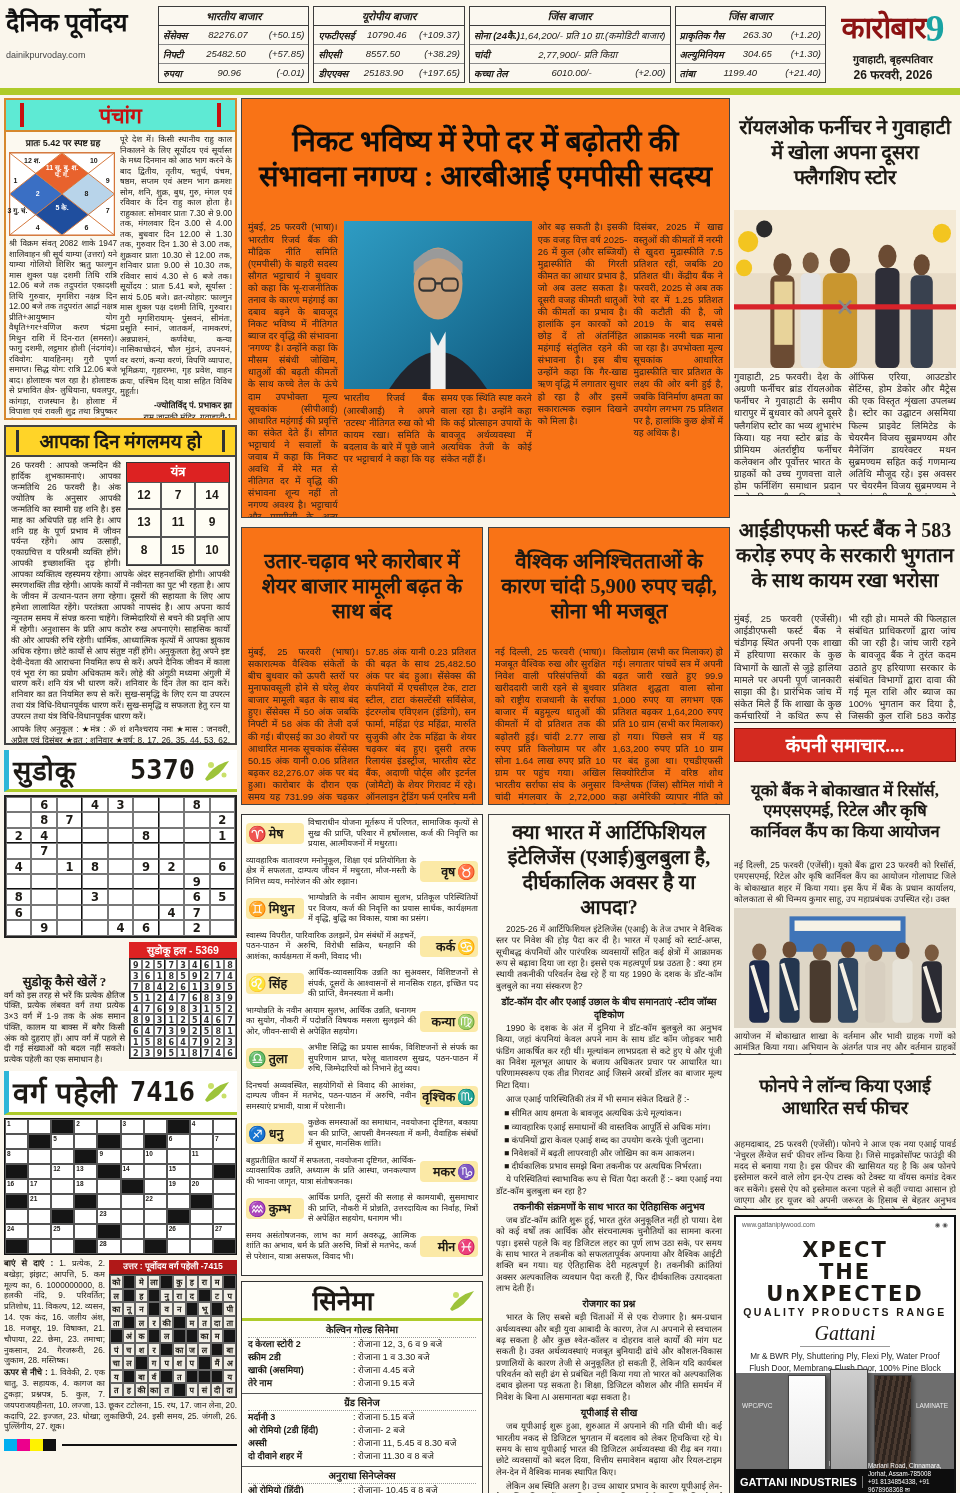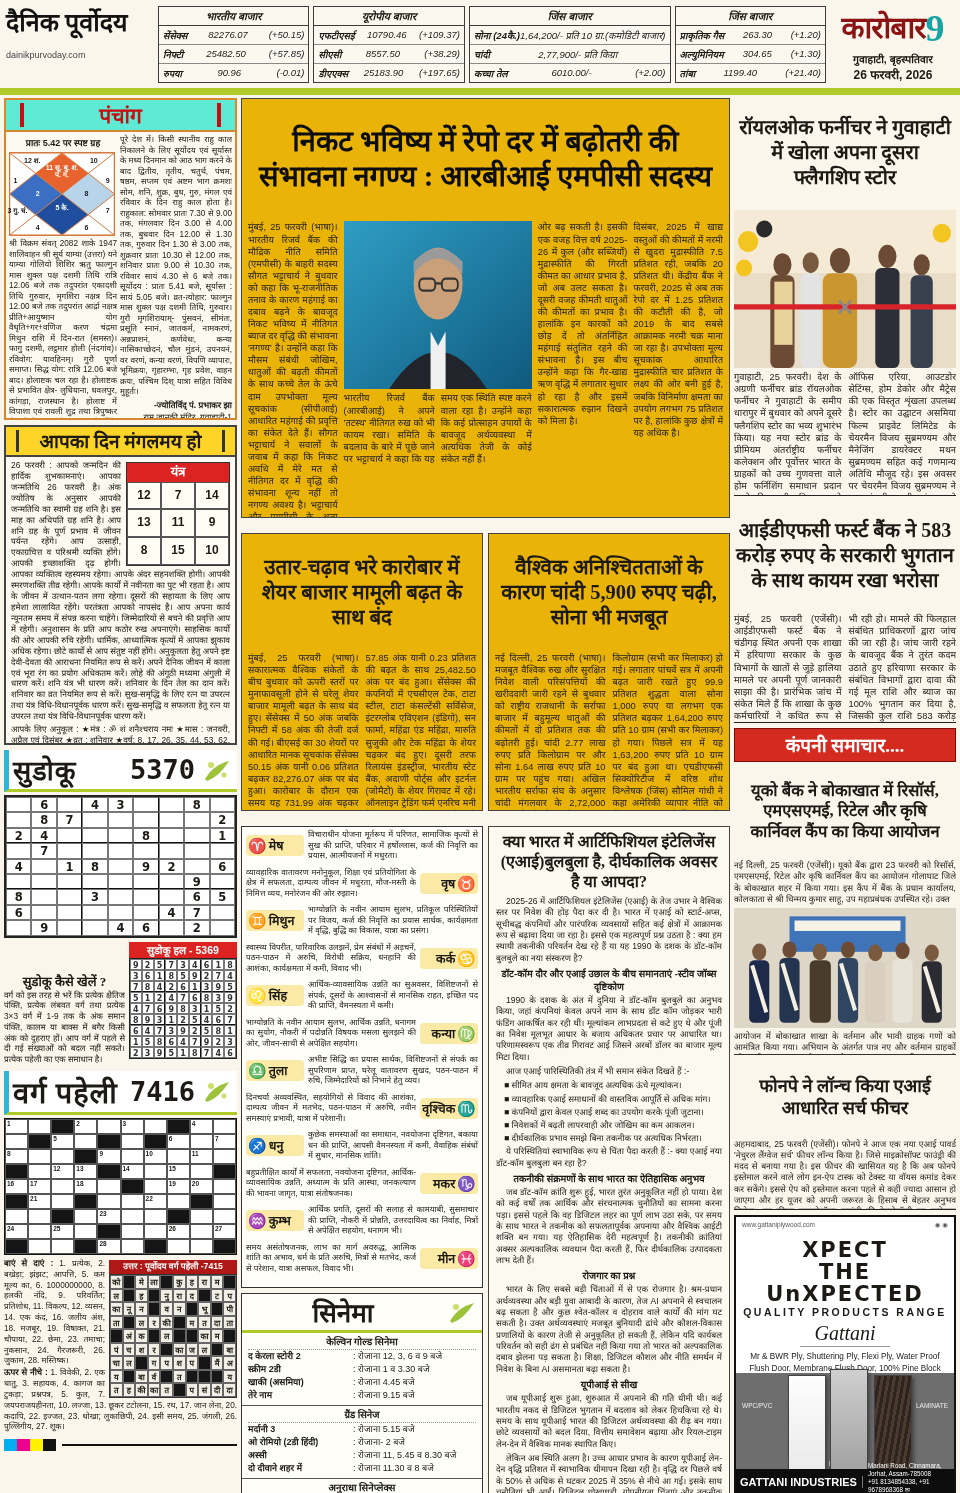--- a/index.html
+++ b/index.html
@@ -81,21 +81,21 @@
   .clues b{font-size:8.4px;}
   .cw-solbox{float:right;width:128px;margin:2px 0 2px 4px;}
   .cw-solhd{background:#b01818;color:#fff;font-weight:bold;font-size:8.6px;text-align:center;padding:1.5px 0;}
   .csgrid{display:grid;grid-template-columns:repeat(10,1fr);border:1px solid #333;background:#ddd;}
   .cscell{border:0.5px solid #666;height:13.5px;font-size:8px;font-weight:bold;text-align:center;line-height:13.5px;background:#f2efe6;overflow:hidden;}
   .cscell.blk{background:#161616;}
   .cmyk{display:flex;gap:0;margin-top:6px;align-items:center;}
   .cmyk span{width:13px;height:12px;display:inline-block;}
   .cmyk .rule{flex:1;height:2.5px;background:#111;margin-left:6px;}
   
-  .art{border:1.2px solid #444;background:#eab308;margin-bottom:15px;overflow:hidden;}
+  .art{border:1.2px solid #444;background:#f97316;margin-bottom:9px;overflow:hidden;}
   .hl-main{font-family:"Liberation Serif",serif;font-weight:bold;font-size:29px;line-height:1.2;text-align:center;padding:6px 8px 4px;color:#0d0d0d;}
   .repo-body{display:flex;gap:6px;padding:4px 6px;}
   .repo-c{flex:1;}
   .repo-mid{flex:2.1;}
   .photo-man{width:100%;height:168px;display:block;}
   .repo-mid-cols{column-count:2;column-gap:6px;margin-top:3px;}
   .hl-sub{font-family:"Liberation Serif",serif;font-weight:bold;font-size:20.5px;line-height:1.22;text-align:center;padding:4px 6px 2px;}
   .two-col{column-count:2;column-gap:7px;padding:3px 6px 5px;}
   .subrow{display:flex;gap:5px;}
   .subrow .art{flex:1;}
@@ -110,29 +110,29 @@
   .rrow.rev{flex-direction:row-reverse;}
   .rhead{width:58px;flex:none;display:flex;align-items:center;gap:2px;background:#fbe9a6;border-radius:4px;padding:2px;}
   .rrow.rev .rhead{flex-direction:row-reverse;}
   .ricon{font-size:15px;line-height:1;}
   .rname{font-weight:bold;font-size:12.5px;font-family:"Liberation Serif",serif;}
   .rtext{flex:1;font-size:8.2px;line-height:1.28;text-align:justify;}
   
   .cin{border:1.4px solid #333;background:#fffef8;margin-top:5px;overflow:hidden;}
   .cin-hd{display:flex;align-items:center;border-bottom:3px solid #aecb2a;padding:0 4px;}
   .cin-title{flex:1;text-align:center;font-family:"Liberation Serif",serif;font-weight:bold;font-size:26px;}
-  .cth-name{text-align:center;font-weight:bold;font-size:9.8px;border-bottom:0.5px dotted #999;padding:1px 0;font-family:Liberation Serif, serif;}
+  .cth-name{text-align:center;font-weight:bold;font-size:9.8px;border-bottom:0.5px dotted #999;padding:1px 0;}
   .cth{border-bottom:1px solid #555;padding:1px 6px 3px;}
   .cth:last-child{border-bottom:none;}
   .cshow{display:flex;font-size:9px;line-height:1.45;}
   .cfilm{width:46%;font-weight:bold;}
   .ctime{flex:1;}
   
   .ai{flex:1;border:1.2px solid #444;background:#fcf9f0;overflow:hidden;padding:3px 7px;}
-  .ai-hl{font-family:"Liberation Serif",serif;font-weight:bold;font-size:16px;line-height:1.25;text-align:center;padding:2px 0 4px;}
+  .ai-hl{font-family:"Liberation Serif",serif;font-weight:bold;font-size:20px;line-height:1.25;text-align:center;padding:2px 0 4px;}
   .ai-p{font-size:8.6px;line-height:1.32;text-align:justify;margin:0 0 3px;text-indent:10px;}
   .ai-h{font-weight:bold;font-size:9.6px;text-align:center;margin:2px 0;}
   .ai-b{font-size:8.6px;line-height:1.3;margin:0 0 2px 8px;text-align:justify;}
   
   .r-art{border-bottom:1.6px solid #222;padding-bottom:4px;margin-bottom:5px;overflow:hidden;}
   .hl-right{font-family:"Liberation Serif",serif;font-weight:bold;font-size:20px;line-height:1.25;text-align:center;padding:0 2px 4px;}
   .photo-ribbon{width:100%;height:158px;display:block;margin-bottom:3px;}
   .photo-group{width:100%;height:120px;display:block;margin:3px 0;}
   .rtwo{column-count:2;column-gap:7px;}
   .banner-red{background:#d42a20;color:#fff;font-family:"Liberation Serif",serif;font-weight:bold;font-size:19px;text-align:center;padding:3px 0;margin-bottom:5px;border:1px solid #7a0e0a;}

